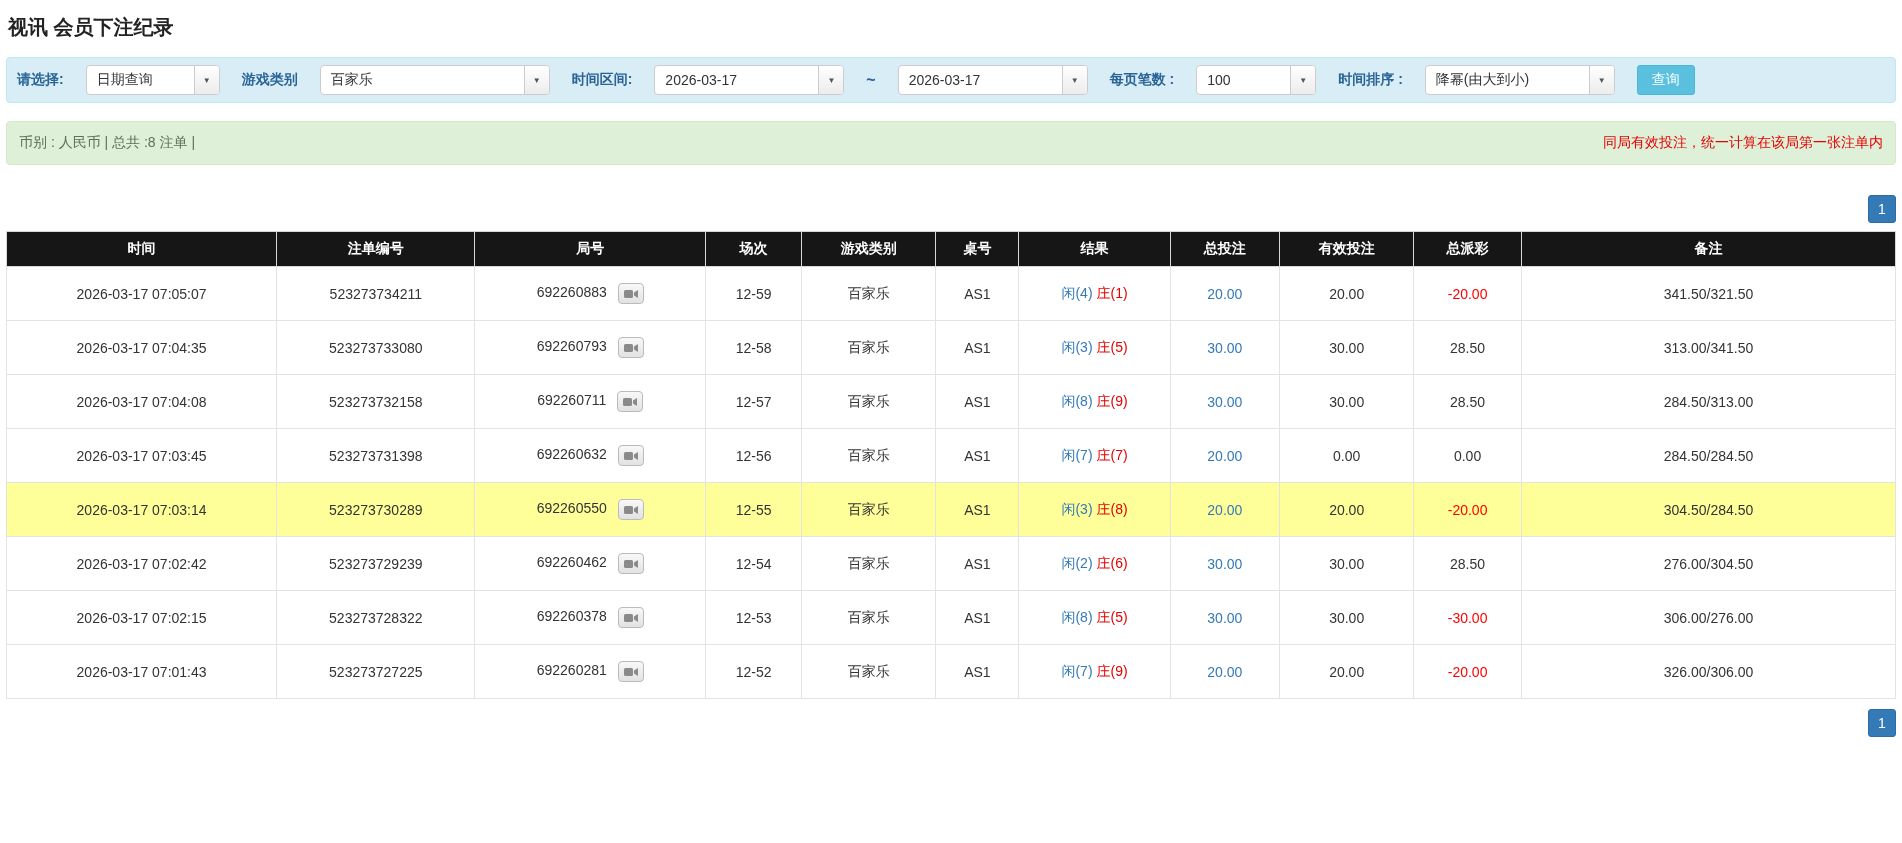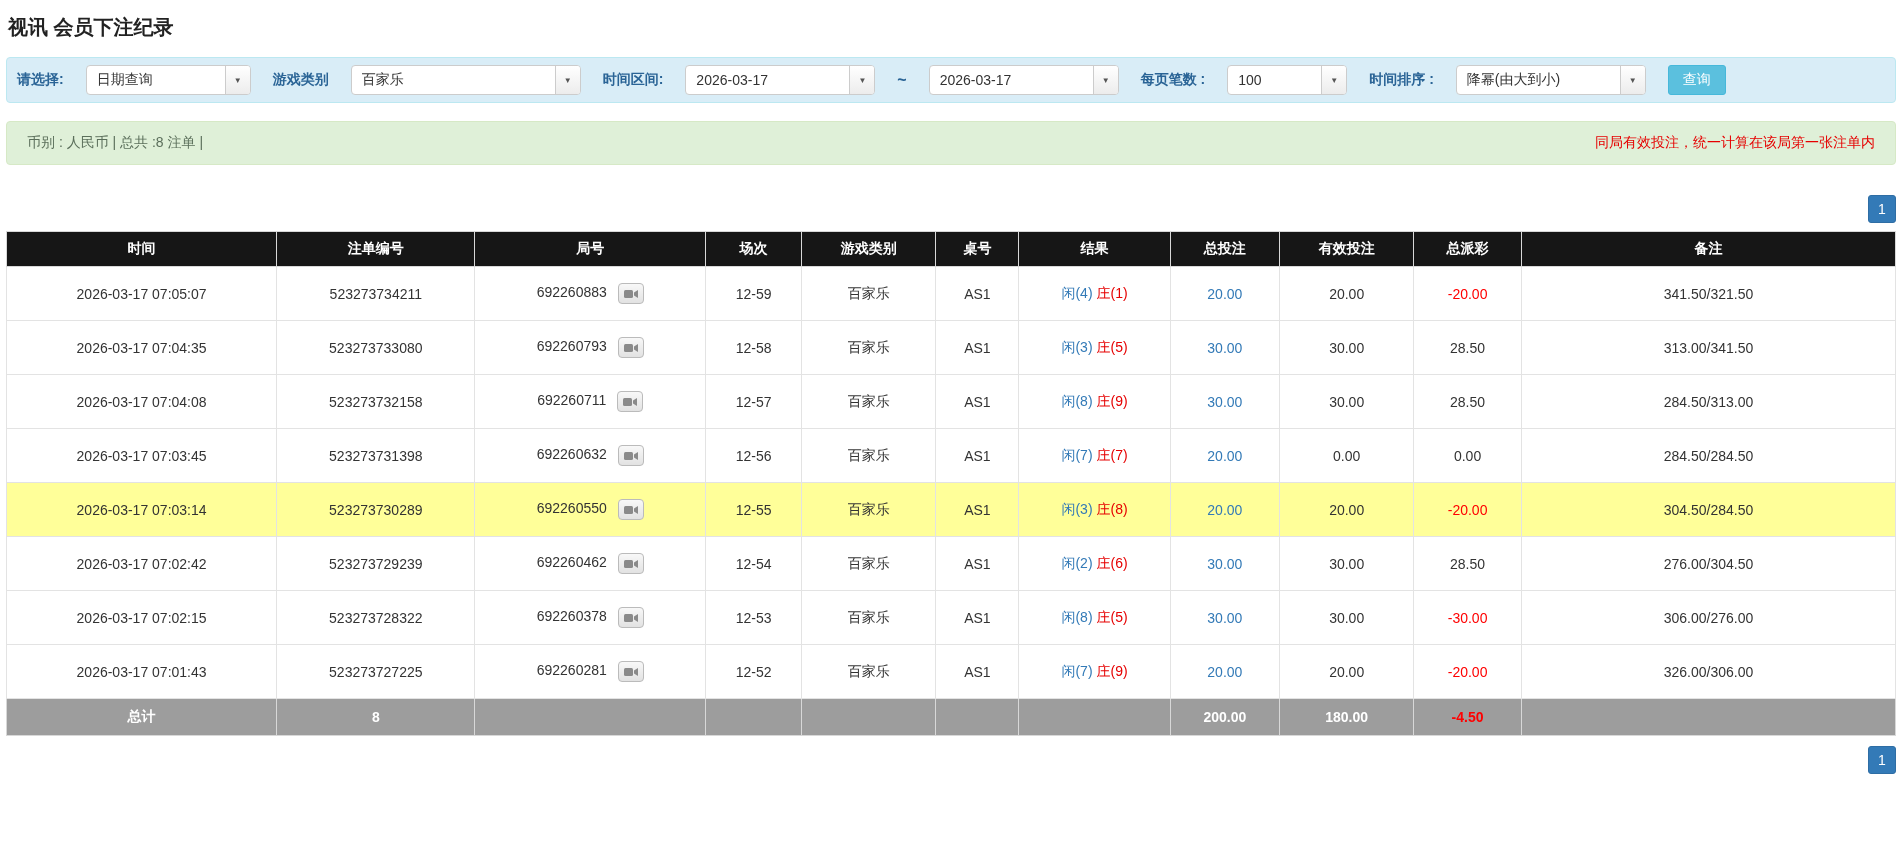--- a/index.html
+++ b/index.html
@@ -18,38 +18,38 @@
   .flabel { color: #2a6496; font-weight: bold; font-size: 14px; white-space: nowrap; }
   .combo {
     display: flex; align-items: stretch; background: #fff;
     border: 1px solid #ccc; border-radius: 4px; height: 30px; overflow: hidden; cursor: pointer;
   }
   .combo-text { padding: 0 10px; display: flex; align-items: center; font-size: 14px; color: #333; flex: 1; white-space: nowrap; }
   .combo-caret {
     width: 25px; border-left: 1px solid #ccc; display: flex; align-items: center; justify-content: center;
     color: #555; font-size: 8px; background: linear-gradient(#ffffff, #ececec);
   }
-  .w-qtype { width: 165px; }
+  .w-qtype { width: 134px; }
   .w-game  { width: 230px; }
   .w-date  { width: 190px; }
   .w-size  { width: 120px; }
   .w-sort  { width: 190px; }
   .tilde { color: #2a6496; font-weight: bold; }
   .btn-query {
     background: #5bc0de; border: 1px solid #46b8da; color: #fff;
     font-size: 14px; padding: 0 14px; height: 30px; border-radius: 3px; cursor: pointer;
     font-family: inherit;
   }
 
   
   .info-bar {
     margin-top: 18px;
     display: flex; align-items: center; justify-content: space-between;
     background: #dff0d8; border: 1px solid #d6e9c6; border-radius: 4px;
-    padding: 12px 20px; font-size: 14px;
+    padding: 12px 12px; font-size: 14px;
   }
   .info-left { color: #5b6f5b; }
   .info-right { color: #e60000; }
 
   
   .pager { text-align: right; }
   .pager.top { margin: 30px 0 8px 0; }
   .pager.bottom { margin: 10px 0 6px 0; }
   .page-btn {
     display: inline-block; min-width: 28px; height: 28px; line-height: 26px;
@@ -378,33 +378,20 @@
     </td>
     <td>
       <a class="bet-link">20.00</a>
     </td>
     <td>20.00</td>
     <td class="neg">-20.00</td>
     <td>326.00/306.00</td>
   </tr>
 </tbody>
     <tfoot>
-      <tr>
-        <td class="sum">总计</td>
-        <td class="sum">8</td>
-        <td class="sum"></td>
-        <td class="sum"></td>
-        <td class="sum"></td>
-        <td class="sum"></td>
-        <td class="sum"></td>
-        <td class="sum">200.00</td>
-        <td class="sum">180.00</td>
-        <td class="sum neg">-4.50</td>
-        <td class="sum"></td>
-      </tr>
     </tfoot>
   </table>
 
   <div class="pager bottom">
     <span class="page-btn">1</span>
   </div>
 
 </div>
 
 </body></html>

